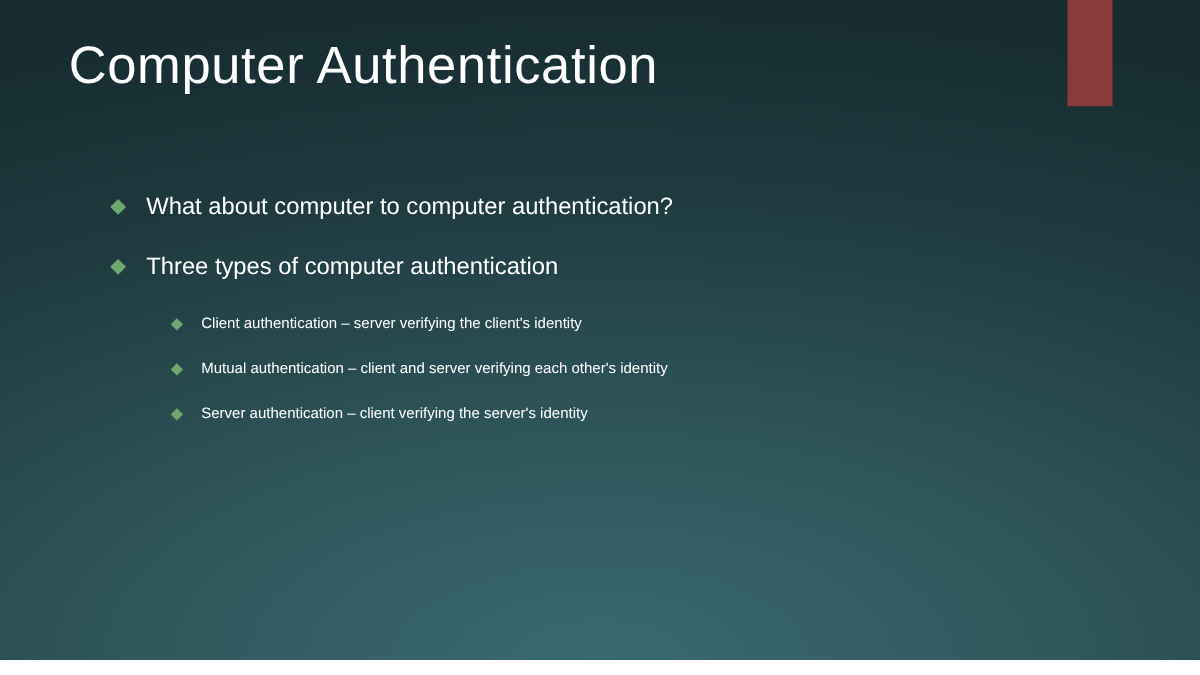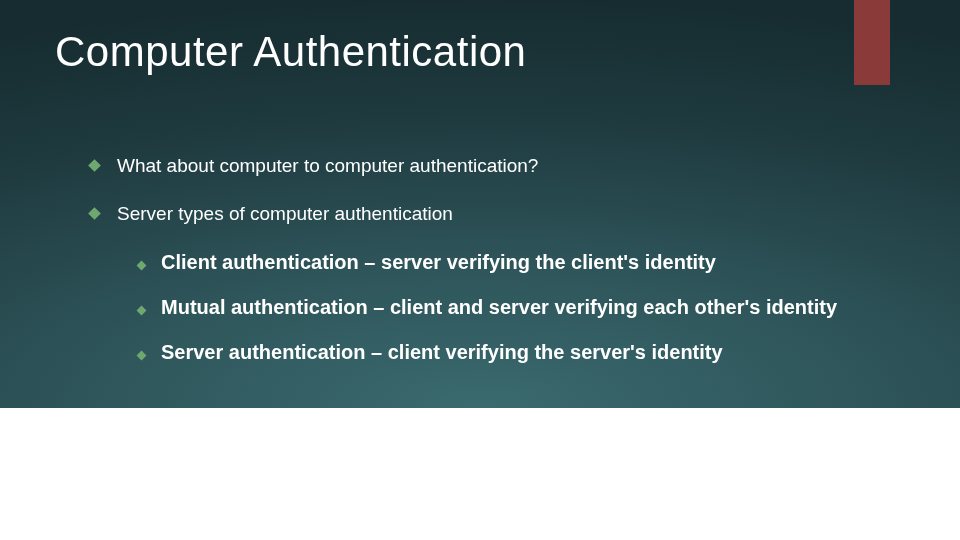--- a/index.html
+++ b/index.html
@@ -6,21 +6,21 @@
     margin: 0;
     padding: 0;
     width: 960px;
     height: 540px;
     overflow: hidden;
     font-family: Arial, Helvetica, sans-serif;
   }
   .slide {
     position: relative;
     width: 960px;
-    height: 408px;
+    height: 528px;
     background: radial-gradient(ellipse 120% 100% at 50% 100%, #3a6a6f 0%, #2e555a 35%, #1f3b40 70%, #162c30 100%);
     color: #ffffff;
     box-sizing: border-box;
   }
   .accent {
     position: absolute;
     top: 0;
     right: 70px;
     width: 36px;
     height: 85px;
@@ -41,25 +41,25 @@
     right: 60px;
   }
   .bullet-l1 {
     display: flex;
     align-items: flex-start;
     margin-bottom: 26px;
     font-size: 19px;
   }
   .bullet-l2 {
     display: flex;
-    align-items: center;
+    align-items: flex-start;
     margin-left: 48px;
     margin-bottom: 22px;
-    font-size: 20px;
-    font-weight: 700;
+    font-size: 12px;
+    font-weight: 400;
   }
   .l2-group {
     margin-top: 4px;
   }
   .diamond {
     flex: 0 0 auto;
     width: 9px;
     height: 9px;
     background: #6fa86f;
     transform: rotate(45deg);
@@ -83,21 +83,21 @@
 
   <div class="content">
 
     <div class="bullet-l1">
       <span class="diamond"></span>
       <span>What about computer to computer authentication?</span>
     </div>
 
     <div class="bullet-l1">
       <span class="diamond"></span>
-      <span>Server types of computer authentication</span>
+      <span>Three types of computer authentication</span>
     </div>
 
     <div class="l2-group">
       <div class="bullet-l2">
         <span class="diamond small"></span>
         <span>Client authentication – server verifying the client's identity</span>
       </div>
       <div class="bullet-l2">
         <span class="diamond small"></span>
         <span>Mutual authentication – client and server verifying each other's identity</span>

